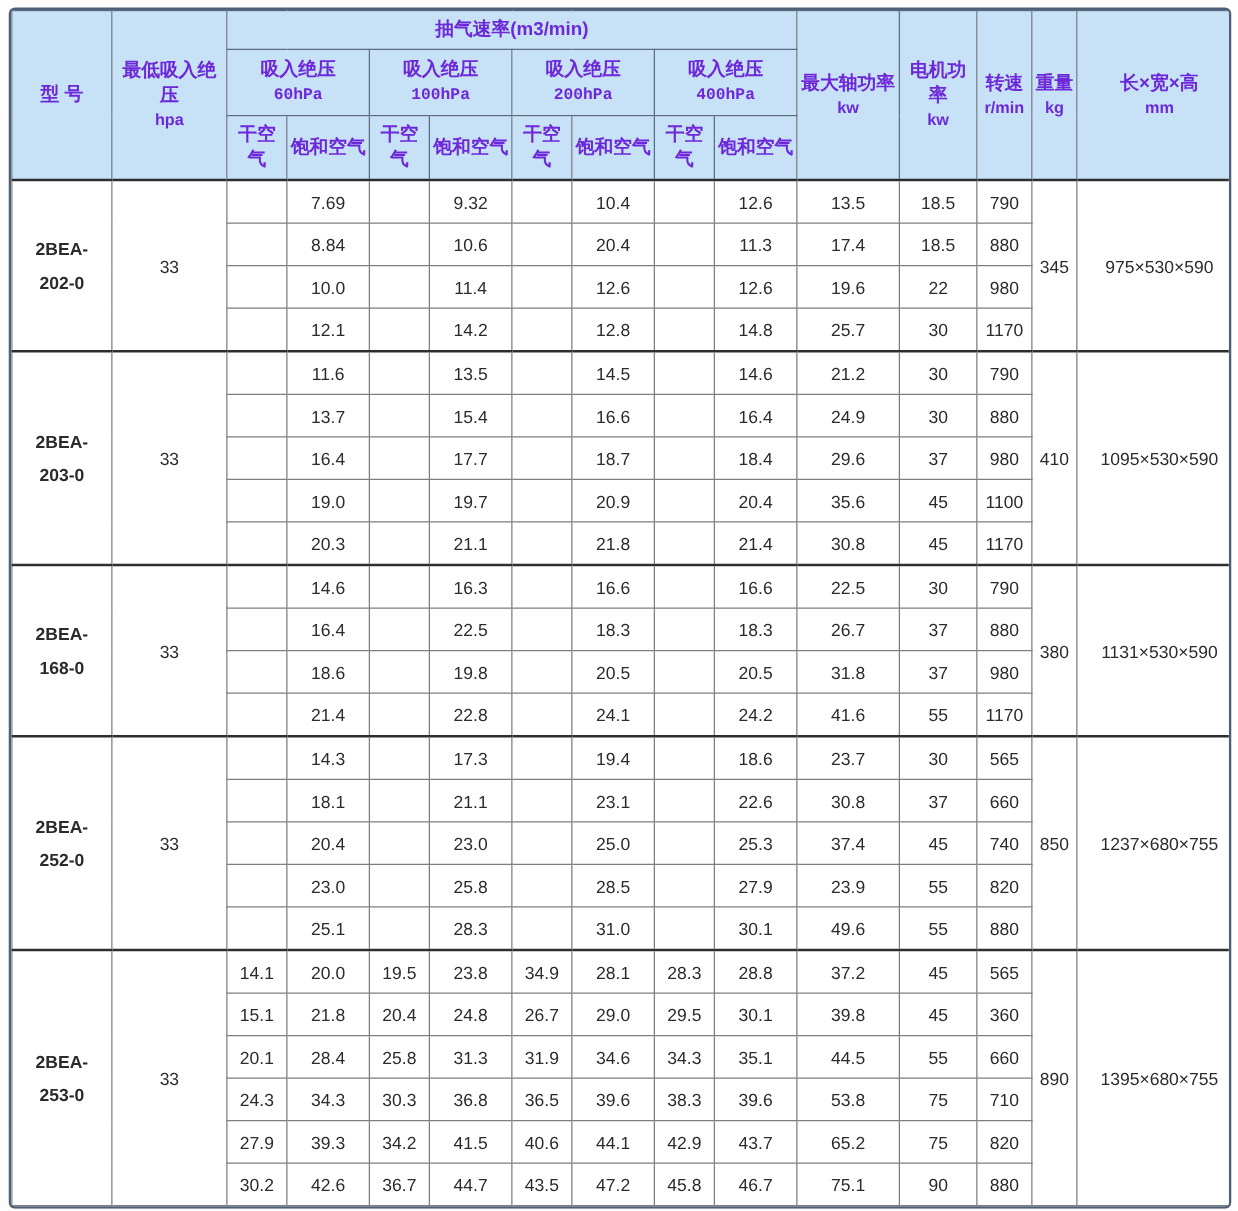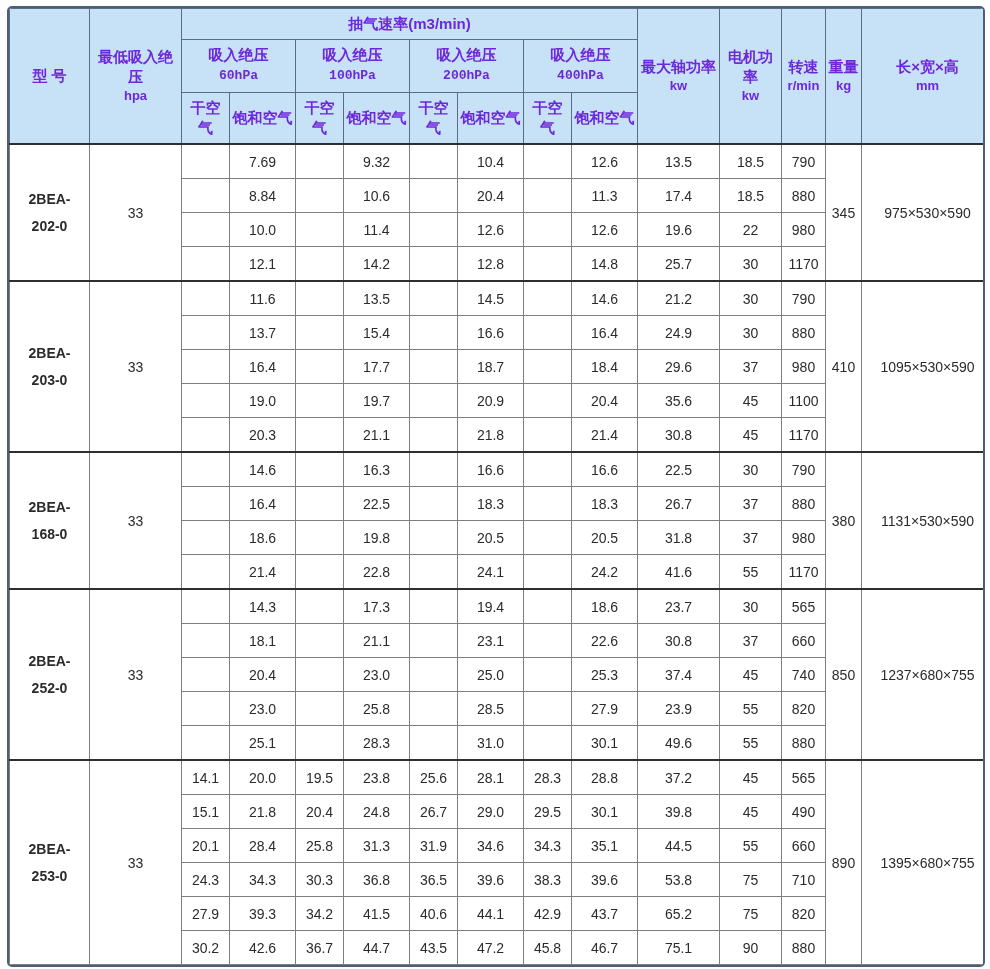--- a/index.html
+++ b/index.html
@@ -371,42 +371,42 @@
         <tr class="group-first">
           <td class="model-cell" rowspan="6">
             <div>2BEA-</div>
             <div>253-0</div>
           </td>
           <td rowspan="6">33</td>
           <td>14.1</td>
           <td>20.0</td>
           <td>19.5</td>
           <td>23.8</td>
-          <td>25.6</td>
+          <td>34.9</td>
           <td>28.1</td>
           <td>28.3</td>
           <td>28.8</td>
           <td>37.2</td>
           <td>45</td>
           <td>565</td>
           <td rowspan="6">890</td>
           <td class="dims-cell" rowspan="6">1395×680×755</td>
         </tr>
         <tr>
           <td>15.1</td>
           <td>21.8</td>
           <td>20.4</td>
           <td>24.8</td>
           <td>26.7</td>
           <td>29.0</td>
           <td>29.5</td>
           <td>30.1</td>
           <td>39.8</td>
           <td>45</td>
-          <td>490</td>
+          <td>360</td>
         </tr>
         <tr>
           <td>20.1</td>
           <td>28.4</td>
           <td>25.8</td>
           <td>31.3</td>
           <td>31.9</td>
           <td>34.6</td>
           <td>34.3</td>
           <td>35.1</td>

